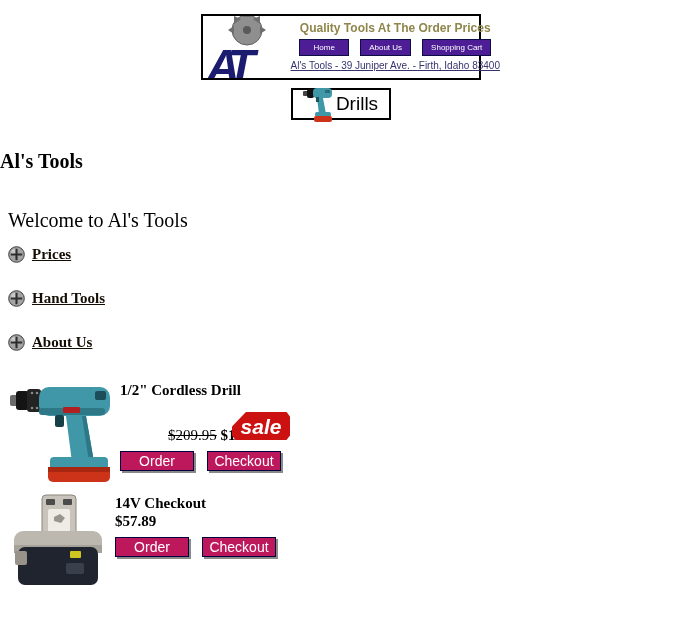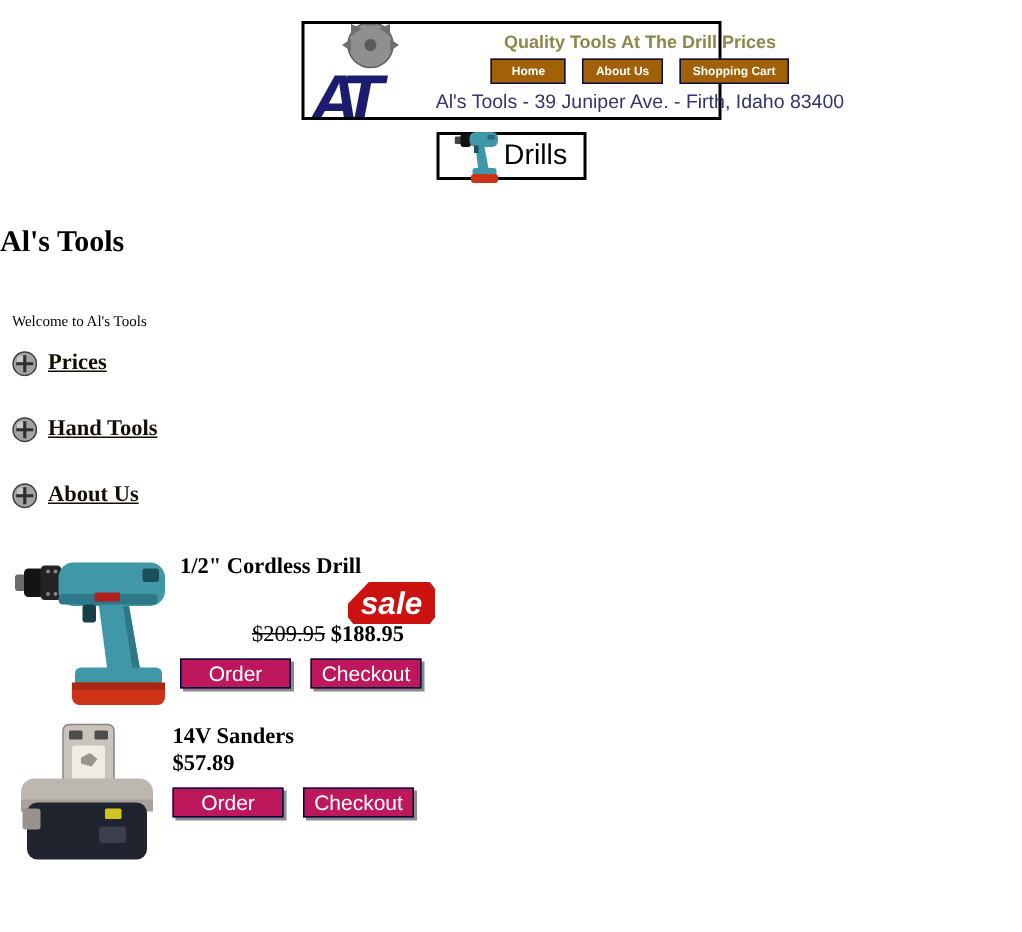--- a/index.html
+++ b/index.html
@@ -41,33 +41,34 @@
     padding-top: 5px;
   }
   .tagline {
     font-family: "Liberation Sans", sans-serif;
     font-weight: bold; font-size: 12px;
     color: #8e864a;
     white-space: nowrap;
   }
   .nav-row { display: flex; gap: 11px; margin-top: 4px; }
   .nav-btn {
-    background: #a16207; color: #fff;
-    font-family: "Liberation Sans", sans-serif;
-    font-weight: bold; font-size: 8px;
+    background: #4c1d95; color: #fff;
+    font-family: "Liberation Sans", sans-serif;
+    font-weight: normal; font-size: 8px;
     border: 1px solid #0d0d45;
     padding: 3px 8px; min-width: 50px;
     text-align: center; cursor: pointer;
     white-space: nowrap;
   }
   .address {
     margin-top: 4px;
     font-family: "Liberation Sans", sans-serif;
-    font-size: 13px; color: #34346f;
+    font-size: 10px; color: #34346f;
     white-space: nowrap;
+    text-decoration: underline;
   }
 
   
   .drills-box {
     width: 100px; height: 32px;
     margin: 8px auto 0;
     border: 2px solid #000;
     display: flex; align-items: center; justify-content: center;
     gap: 3px; cursor: pointer; background: #fff;
   }
@@ -76,21 +77,21 @@
     font-size: 19px; color: #000;
   }
 
   
   h1.page-title {
     text-align: left;
     font-family: "Liberation Serif", serif;
     font-size: 20px; font-weight: bold;
     margin: 30px 0 36px;
   }
-  .welcome { font-size: 10px; margin: 0 0 14px 8px; }
+  .welcome { font-size: 20px; margin: 0 0 14px 8px; }
 
   
   .cat-link {
     display: flex; align-items: center; gap: 7px;
     margin: 0 0 27px 8px;
   }
   .cat-link a {
     font-size: 15px; font-weight: bold;
     color: #140d04; text-decoration: underline;
     font-family: "Liberation Serif", serif;
@@ -98,21 +99,21 @@
   .screw { flex: 0 0 17px; height: 17px; }
 
   
   .product { display: flex; margin: 0 0 0 8px; }
   .product.drill-row { margin-top: 18px; }
   .product.battery-row { margin-top: 8px; }
   .prod-img { flex: 0 0 auto; }
   .prod-info { position: relative; margin-left: 7px; padding-top: 4px; width: 200px; }
   .prod-title { font-size: 15px; font-weight: bold; white-space: nowrap; }
   .sale-badge {
-    position: absolute; left: 112px; top: 22px;
+    position: absolute; left: 112px; top: 34px;
     width: 58px; height: 28px;
     background: #cc1111; color: #fff;
     display: flex; align-items: center; justify-content: center;
     font-family: "Liberation Sans", sans-serif;
     font-style: italic; font-weight: bold; font-size: 21px;
     line-height: 1;
     clip-path: polygon(24% 0, 94% 0, 100% 16%, 100% 84%, 94% 100%, 6% 100%, 0 84%, 0 52%);
   }
   .price-row { font-size: 15px; white-space: nowrap; }
   .drill-row .price-row { margin-top: 28px; }
@@ -144,21 +145,21 @@
         <polygon points="35,8 35,16 28,11"></polygon>
         <polygon points="9,8 16,11 9,16"></polygon>
         <polygon points="41,22 35,26 35,18"></polygon>
         <polygon points="3,22 9,18 9,26"></polygon>
       </g>
       <circle cx="22" cy="22" r="4" fill="#5a5a5a"></circle>
     </svg>
     <div class="at-text">AT</div>
   </div>
   <div class="banner-right">
-    <div class="tagline">Quality Tools At The Drill Prices</div>
+    <div class="tagline">Quality Tools At The Order Prices</div>
     <div class="nav-row">
       <span class="nav-btn">Home</span>
       <span class="nav-btn">About Us</span>
       <span class="nav-btn">Shopping Cart</span>
     </div>
     <div class="address">Al's Tools - 39 Juniper Ave. - Firth, Idaho 83400</div>
   </div>
 </div>
 
 <div class="drills-box">
@@ -245,21 +246,21 @@
     <rect x="40" y="18" width="22" height="26" rx="2" fill="#efece6"></rect>
     <path d="M46 26 l6 -3 l5 4 l-4 5 l-7 -2 z" fill="#9a958c"></path>
     <rect x="6" y="40" width="88" height="24" rx="9" fill="#bdb8af"></rect>
     <rect x="6" y="54" width="88" height="8" fill="#a7a299"></rect>
     <rect x="10" y="56" width="80" height="38" rx="7" fill="#20242e"></rect>
     <rect x="7" y="60" width="12" height="14" rx="2" fill="#97928a"></rect>
     <rect x="62" y="60" width="11" height="7" rx="1" fill="#cfc520"></rect>
     <rect x="58" y="72" width="18" height="11" rx="2" fill="#3a3f4c"></rect>
   </svg>
   <div class="prod-info">
-    <div class="prod-title">14V Sanders</div>
+    <div class="prod-title">14V Checkout</div>
     <div class="price-row">
       <span class="new-price">$57.89</span>
     </div>
     <div class="btn-row">
       <button class="shop-btn">Order</button>
       <button class="shop-btn">Checkout</button>
     </div>
   </div>
 </div>
 

